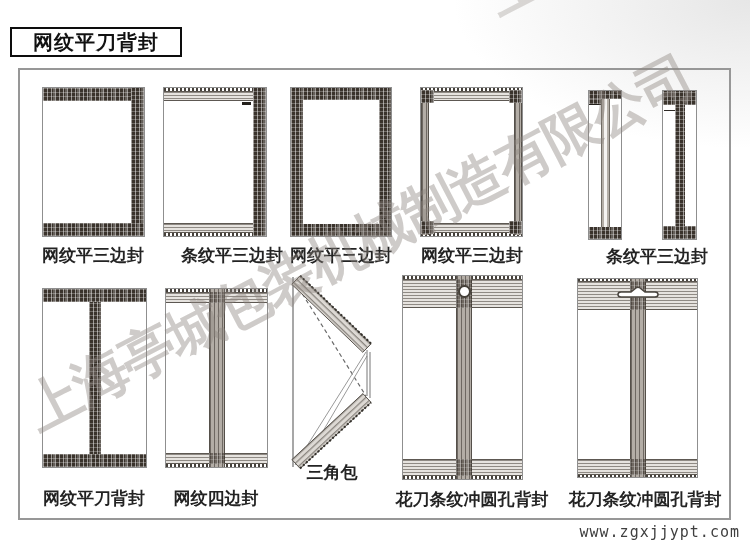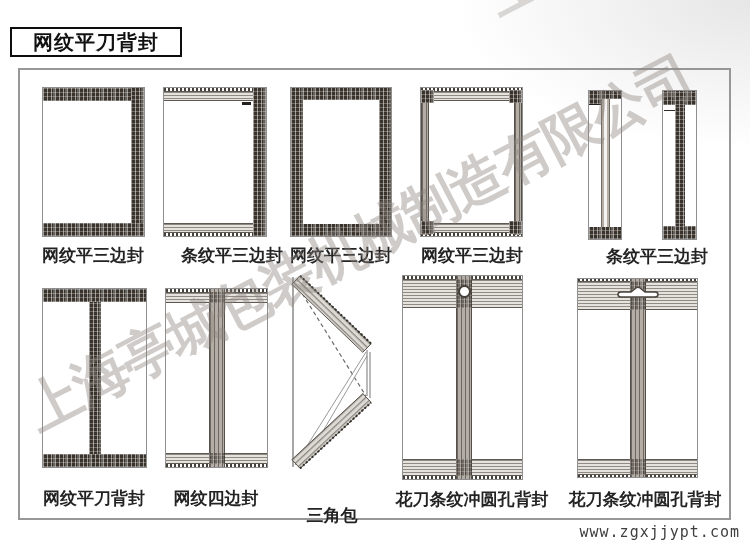--- a/index.html
+++ b/index.html
@@ -198,19 +198,19 @@
   <div class="part plaid xplaid" style="left:52px;bottom:2px;width:16px;height:16px"></div>
   <div class="part" style="left:38px;top:7px;width:44px;height:16px;z-index:3">
     <svg width="44" height="16" viewBox="0 0 44 16">
       <path d="M5 11 Q2 11 2 8.5 Q2 6 5 6 L15 6 L20 2 Q22 0.5 24 2 L29 6 L39 6 Q42 6 42 8.5 Q42 11 39 11 Z" fill="#ffffff" stroke="#4a453f" stroke-width="1.5"></path>
     </svg>
   </div>
 </div>
 
 <div class="lbl" style="left:94px;top:487px">网纹平刀背封</div>
 <div class="lbl" style="left:216px;top:487px">网纹四边封</div>
-<div class="lbl" style="left:332px;top:504px">三角包</div>
+<div class="lbl" style="left:332px;top:461px">三角包</div>
 <div class="lbl" style="left:472px;top:488px">花刀条纹冲圆孔背封</div>
 <div class="lbl" style="left:645px;top:488px">花刀条纹冲圆孔背封</div>
 
 <div class="watermark main">上海亭城包装机械制造有限公司</div>
 <div class="watermark frag">上海亭城包装机械制造有限公司</div>
 <div class="url">www.zgxjjypt.com</div>
 
 </body></html>

